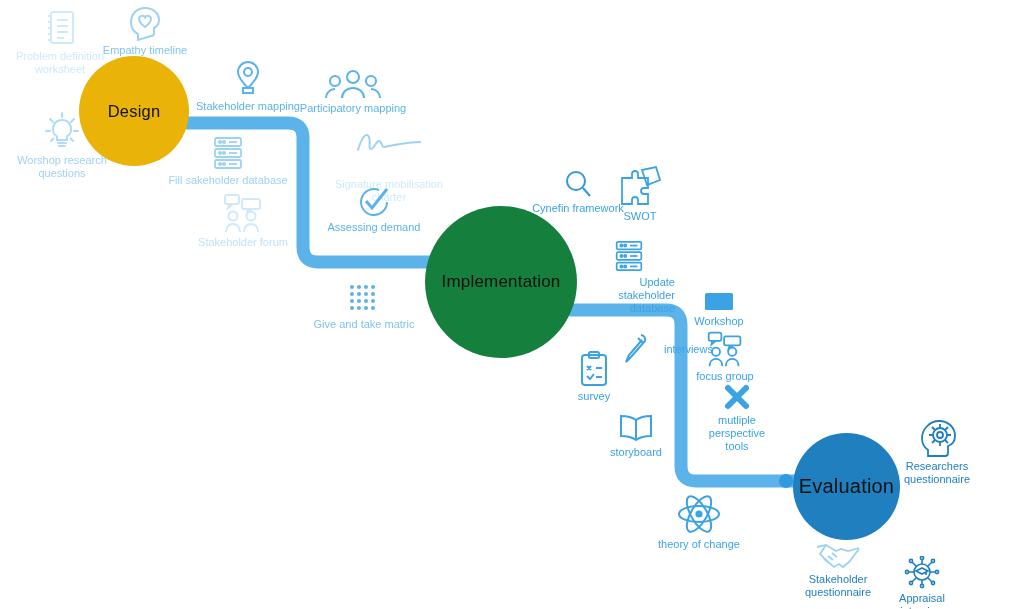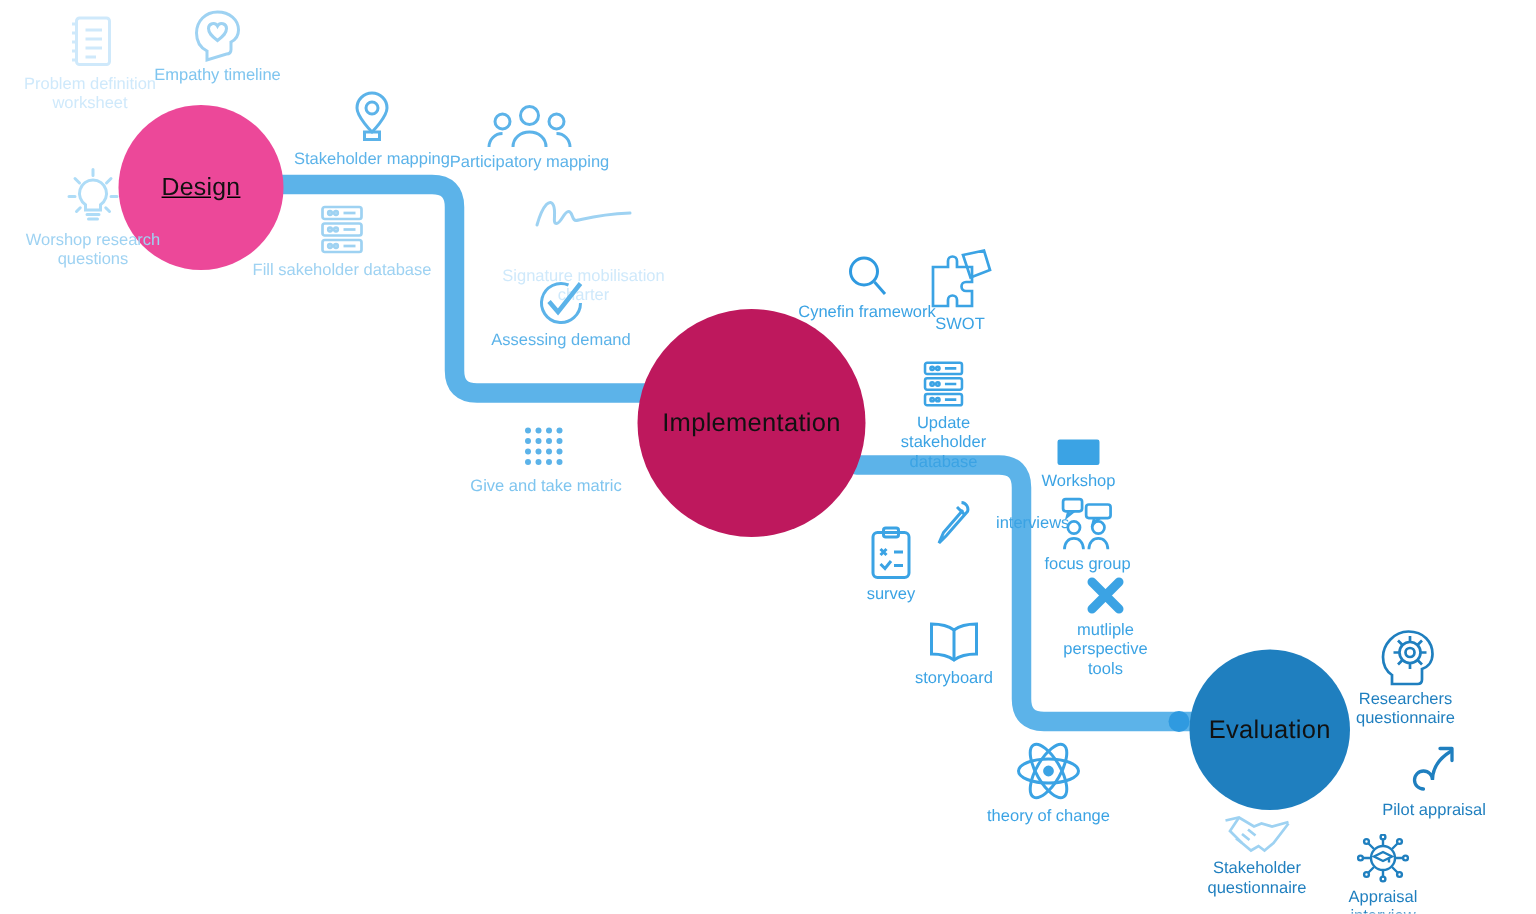--- a/index.html
+++ b/index.html
@@ -5,26 +5,26 @@
   html,body{margin:0;padding:0;background:#ffffff;}
   body{width:1024px;height:609px;overflow:hidden;font-family:"Liberation Sans","DejaVu Sans",sans-serif;}
   #canvas{position:relative;width:1024px;height:609px;background:#fff;}
 
   
   .pipes{position:absolute;left:0;top:0;width:1024px;height:609px;z-index:1;pointer-events:none;}
 
   
   .phase{position:absolute;border-radius:50%;display:flex;align-items:center;justify-content:center;z-index:3;}
   .phase span{color:#111;font-size:17px;letter-spacing:.2px;white-space:nowrap;}
-  .phase.design{left:79px;top:70px;width:110px;height:110px;background:#ec4899;text-decoration:underline;}
+  .phase.design{left:79px;top:56px;width:110px;height:110px;background:#eab308;}
   .phase.design span{font-size:16.5px;}
-  .phase.implementation{left:425px;top:206px;width:152px;height:152px;background:#be185d;}
+  .phase.implementation{left:425px;top:206px;width:152px;height:152px;background:#15803d;}
   .phase.implementation span{font-size:17px;}
   .phase.evaluation{left:793px;top:433px;width:107px;height:107px;background:#1f7fbf;}
-  .phase.evaluation span{font-size:17px;}
+  .phase.evaluation span{font-size:20px;}
 
   
   .tool{position:absolute;z-index:4;display:flex;flex-direction:column;align-items:center;}
   .tool .ico{display:block;line-height:0;}
   .tool .lbl{margin-top:2px;text-align:center;font-size:11px;line-height:13px;white-space:pre-line;}
   
   .tool.row{flex-direction:row;align-items:center;gap:12px;}
   .tool.row .lbl{margin-top:0;margin-left:4px;}
 </style>
 </head>
@@ -135,20 +135,37 @@
             <path d="M19 19h8"></path>
         <circle cx="10" cy="30" r="1.2"></circle>
             <circle cx="14" cy="30" r="1.2"></circle>
             <path d="M19 30h8"></path>
       </g>
         </svg>
     </span>
     <span class="lbl" style="color:#9ed2f2;">Fill sakeholder database</span>
   </div>
 
+  <div class="tool" style="left:196px;top:192px;width:94px;">
+    <span class="ico">
+      <svg width="46" height="42" viewBox="0 0 46 42">
+          <g fill="none" stroke="#cfe9fb" stroke-width="2">
+        <rect x="5" y="3" width="14" height="9" rx="2"></rect>
+            <path d="M9 12l-1 4 5-4"></path>
+        <rect x="22" y="7" width="18" height="10" rx="2"></rect>
+            <path d="M28 17l-1 4 5-4"></path>
+        <circle cx="13" cy="24" r="4.5"></circle>
+            <path d="M6 40c0-5 3-8 7-8s7 3 7 8"></path>
+        <circle cx="31" cy="24" r="4.5"></circle>
+            <path d="M24 40c0-5 3-8 7-8s7 3 7 8"></path>
+      </g>
+        </svg>
+    </span>
+    <span class="lbl" style="color:#bfe2f9;">Stakeholder forum</span>
+  </div>
 
 
   <div class="tool" style="left:330px;top:130px;width:118px;">
     <span class="ico">
       <svg width="70" height="26" viewBox="0 0 70 26">
           <g fill="none" stroke="#9ed2f2" stroke-width="2" stroke-linecap="round">
         <path d="M4 20c4-14 9-18 11-13s-1 12 2 12 5-8 8-8 2 6 5 6 12-4 36-5"></path>
       </g>
         </svg>
     </span>
@@ -230,21 +247,21 @@
             <path d="M19 8h8"></path>
         <circle cx="10" cy="19" r="1.2"></circle>
             <circle cx="14" cy="19" r="1.2"></circle>
             <path d="M19 19h8"></path>
         <circle cx="10" cy="30" r="1.2"></circle>
             <circle cx="14" cy="30" r="1.2"></circle>
             <path d="M19 30h8"></path>
       </g>
         </svg>
     </span>
-    <span class="lbl" style="color:#3ba3e4;">Update stakeholder
+    <span class="lbl" style="color:#3ba3e4;text-align:right;">Update stakeholder
 database</span>
   </div>
 
   <div class="tool" style="left:692px;top:291px;width:54px;">
     <span class="ico">
       <svg width="34" height="22" viewBox="0 0 34 22">
           <rect x="3" y="2" width="28" height="17" rx="1.5" fill="#3ba3e4"></rect>
         </svg>
     </span>
     <span class="lbl" style="color:#3ba3e4;">Workshop</span>
@@ -341,31 +358,20 @@
         <circle cx="23" cy="17" r="7"></circle>
         <circle cx="23" cy="17" r="3"></circle>
         <path d="M23 6v4M23 24v4M12 17h4M30 17h4M15 9l3 3M31 9l-3 3M15 25l3-3M31 25l-3-3"></path>
       </g>
         </svg>
     </span>
     <span class="lbl" style="color:#1f7fbf;">Researchers
 questionnaire</span>
   </div>
 
-  <div class="tool" style="left:915px;top:496px;width:82px;">
-    <span class="ico">
-      <svg width="32" height="36" viewBox="0 0 32 36">
-          <g fill="none" stroke="#1f7fbf" stroke-width="2.2" stroke-linecap="round">
-        <path d="M9 30a6 6 0 1 1 6-6c0-8 4-14 12-19"></path>
-        <path d="M20 3h8v8" stroke-linejoin="round"></path>
-      </g>
-        </svg>
-    </span>
-    <span class="lbl" style="color:#1f7fbf;">Pilot appraisal</span>
-  </div>
 
   <div class="tool" style="left:797px;top:541px;width:82px;">
     <span class="ico">
       <svg width="48" height="30" viewBox="0 0 48 30">
           <g fill="none" stroke="#9ed2f2" stroke-width="1.8">
         <path d="M3 6l9-2 10 6 5-2 7 2 11-3"></path>
         <path d="M12 4l-6 9 8 8 6 5 5-3 4 3 6-5 10-13"></path>
         <path d="M14 15l5 4M18 12l5 4M10 18l4 3"></path>
       </g>
         </svg>

